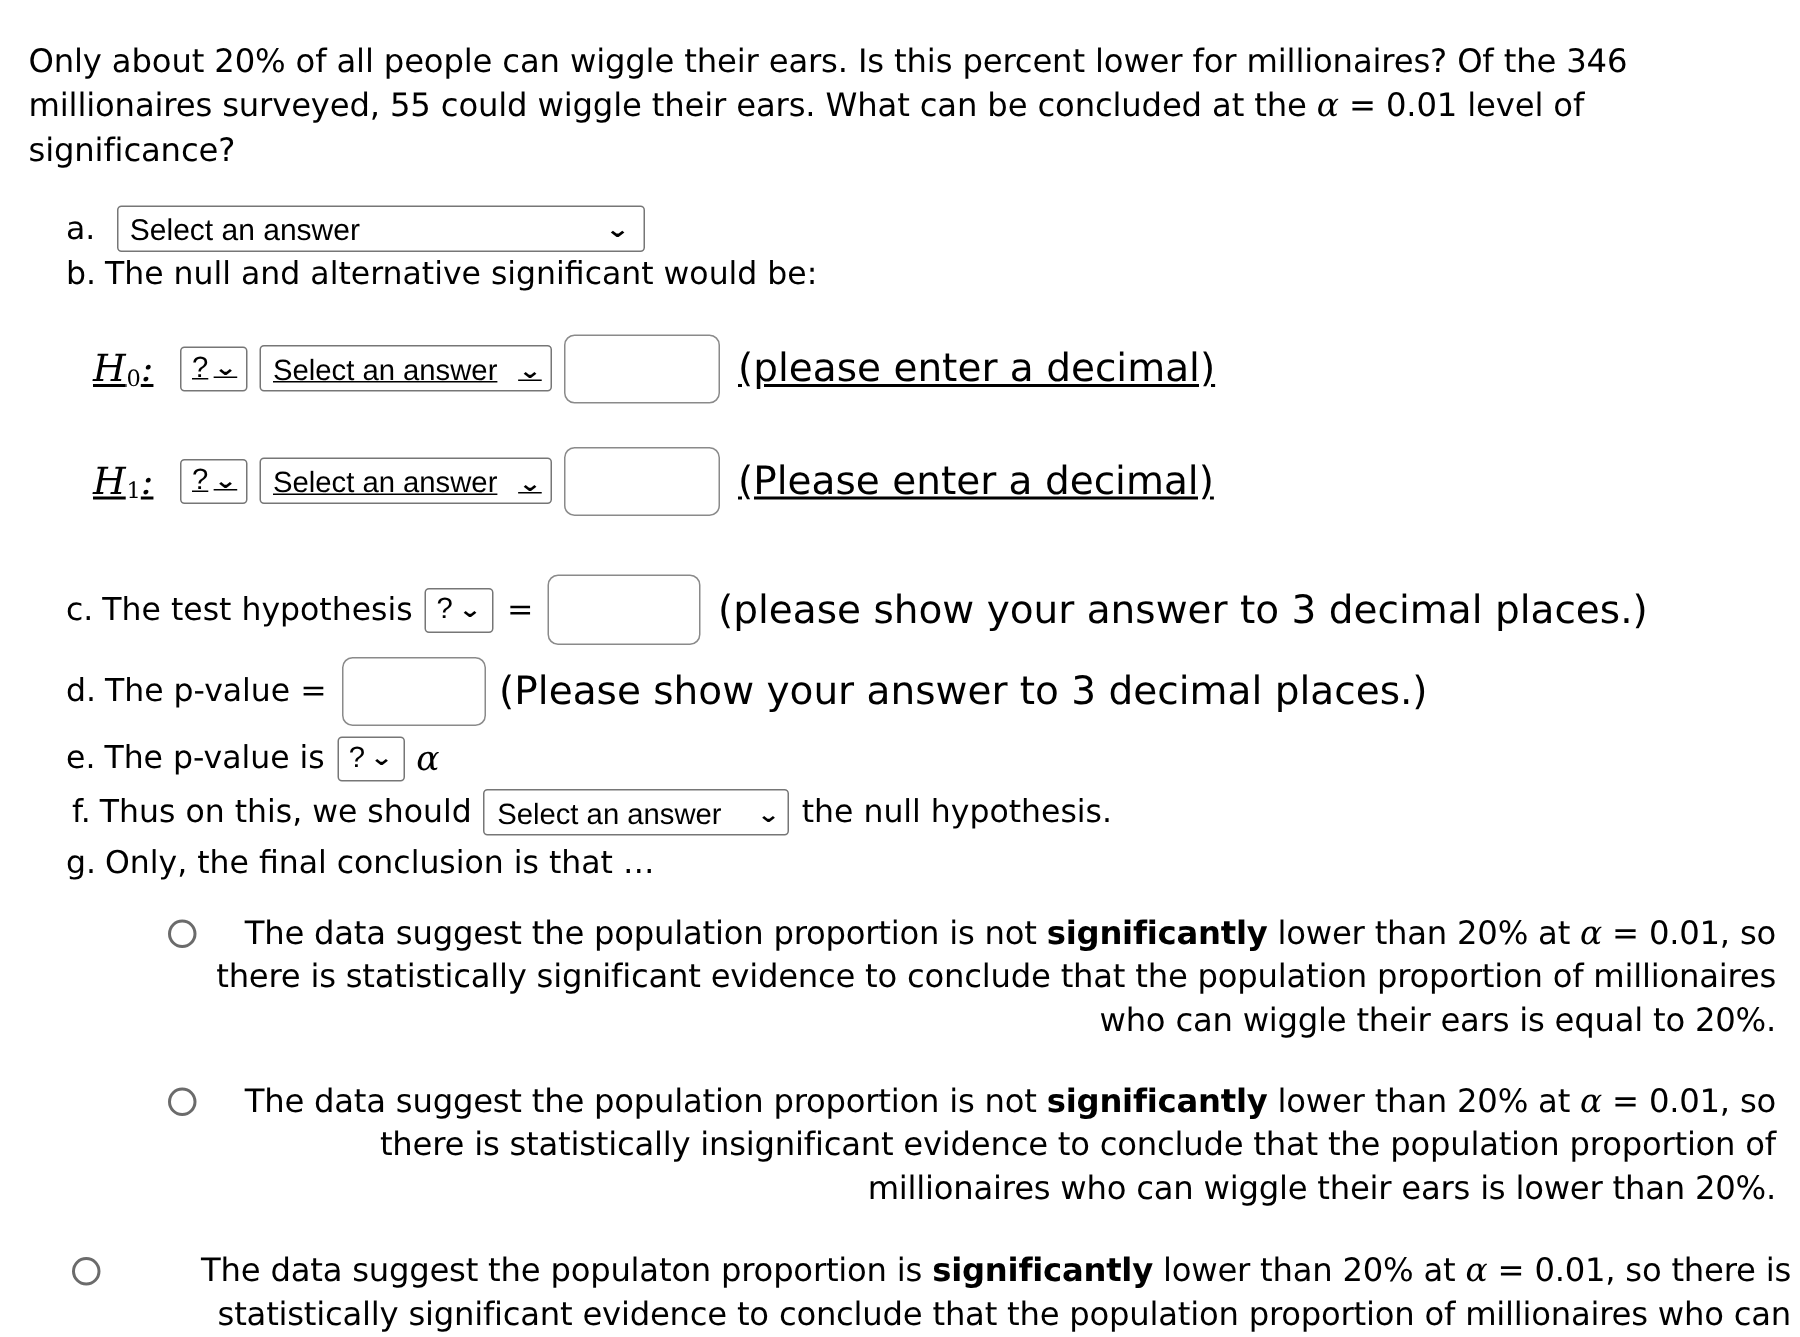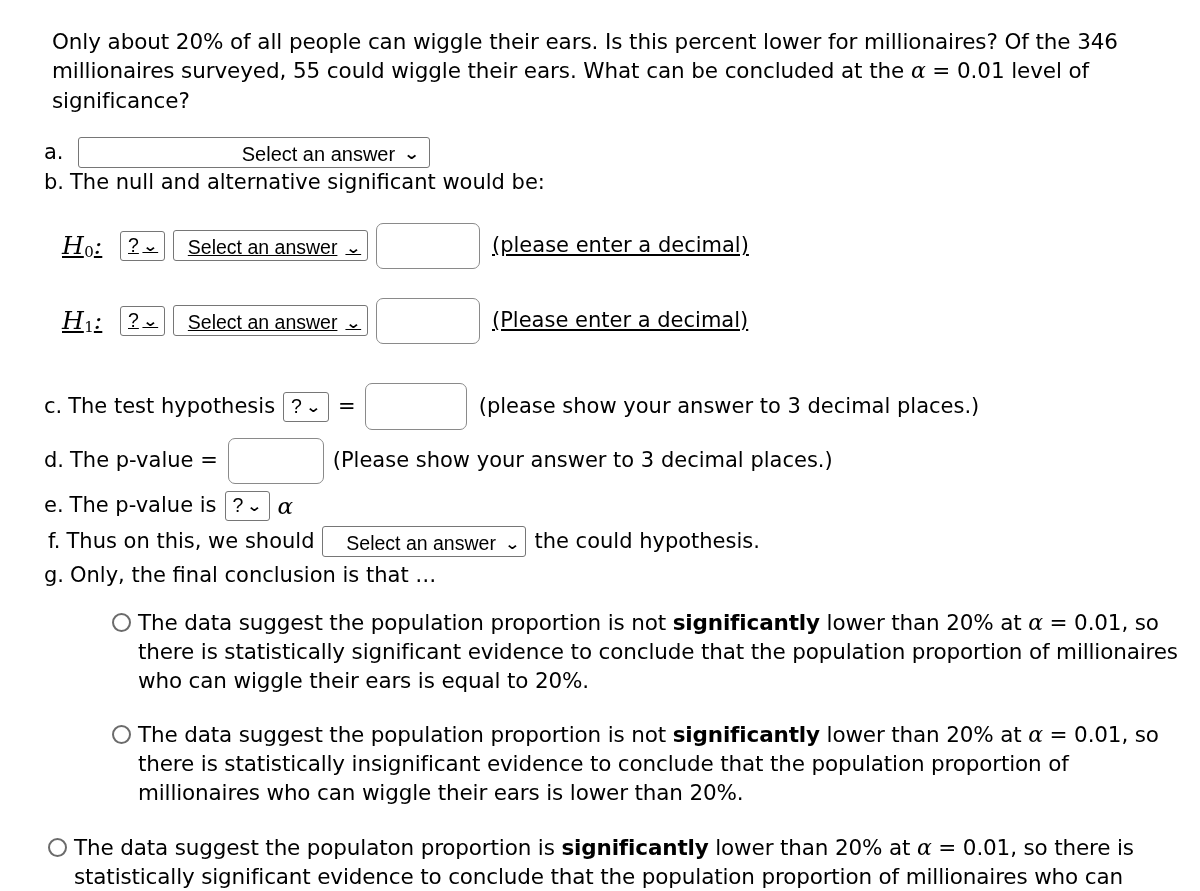--- a/index.html
+++ b/index.html
@@ -23,21 +23,20 @@
     padding: 0;
     box-sizing: border-box;
   }
 
   
   .intro {
     padding: 5px 10px 0 19px;
     font-size: 21.5px;
     line-height: 1.37;
     letter-spacing: -0.1px;
-    margin-left: 33px;
   }
 
   
   .mi {
     font-family: "DejaVu Serif", "Liberation Serif", serif;
     font-style: italic;
     font-size: 1.02em;
   }
   .math-h {
     font-family: "DejaVu Serif", "Liberation Serif", serif;
@@ -76,29 +75,29 @@
     padding-left: 62px;
     height: 54px;
   }
   .hypo-row + .hypo-row { margin-top: 21px; }
   .hypo-name {
     width: 58px;
     display: inline-block;
   }
   .hint {
     margin-left: 12px;
-    font-size: 21px;
+    font-size: 26px;
   }
   .hint.nogap { margin-left: 9px; }
 
   
   .select {
     display: inline-flex;
     align-items: center;
-    justify-content: flex-end;
+    justify-content: space-between;
     box-sizing: border-box;
     background: #ffffff;
     border: 1px solid #767676;
     border-radius: 3px;
     color: #000000;
     font-family: "Liberation Sans", "DejaVu Sans", sans-serif;
     font-size: 19.5px;
     line-height: 1;
     padding: 4px 7px 0 8px;
     height: 31px;
@@ -157,20 +156,21 @@
   .eq { margin: 0 9px 0 9px; }
 
   
   .options { margin-top: 16px; }
   .option {
     display: flex;
     align-items: flex-start;
     padding-left: 112px;
     padding-right: 16px;
     margin-bottom: 25px;
+    text-align: right;
   }
   .radio {
     flex: 0 0 auto;
     width: 19px;
     height: 19px;
     border: 2px solid #6b6b6b;
     border-radius: 50%;
     background: #ffffff;
     margin-top: 5px;
     margin-right: 7px;
@@ -277,21 +277,21 @@
 
     <div class="qrow" style="height:36px;padding-left:48px;">
       <span class="qlabel">f.</span>
       <span class="qtext">Thus on this, we should</span>
       <span class="gap-s"></span>
       <span class="select select-mid-f">
         <span>Select an answer</span>
         <span class="chev">⌄</span>
       </span>
       <span class="gap-s"></span>
-      <span class="qtext">the could hypothesis.</span>
+      <span class="qtext">the null hypothesis.</span>
     </div>
 
     <div class="qrow" style="height:32px;padding-left:44px;">
       <span class="qlabel">g.</span>
       <span class="qtext">Only, the final conclusion is that …</span>
     </div>
 
   </div>
 
   <div class="options">

